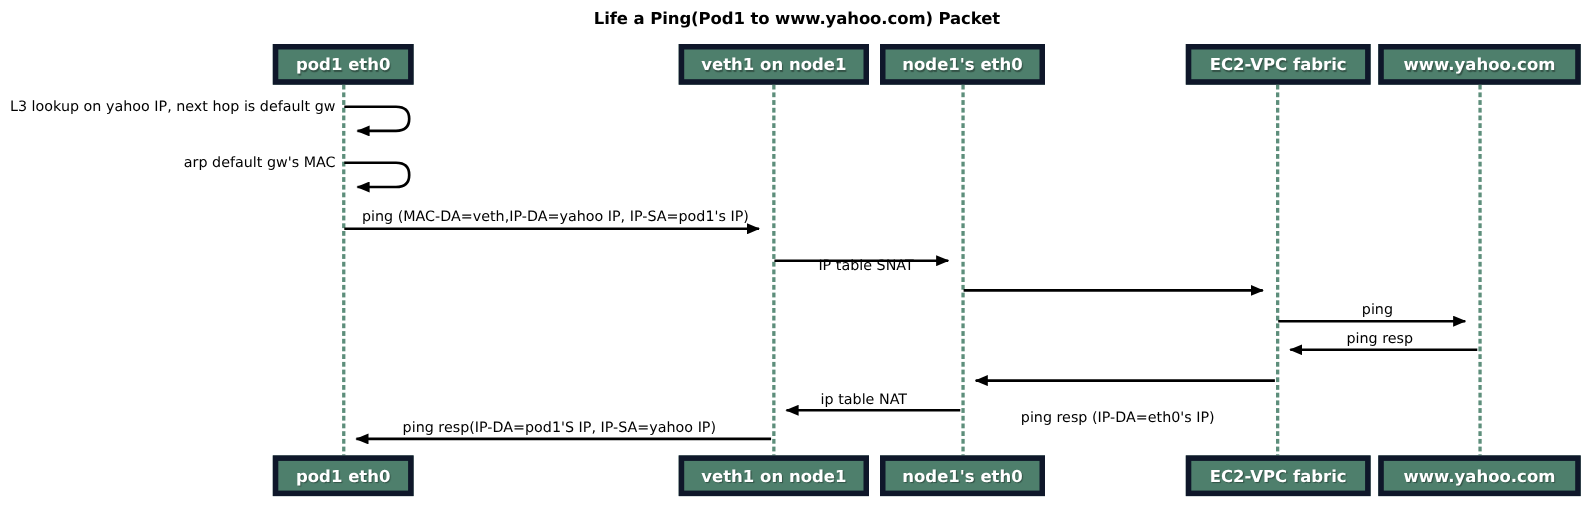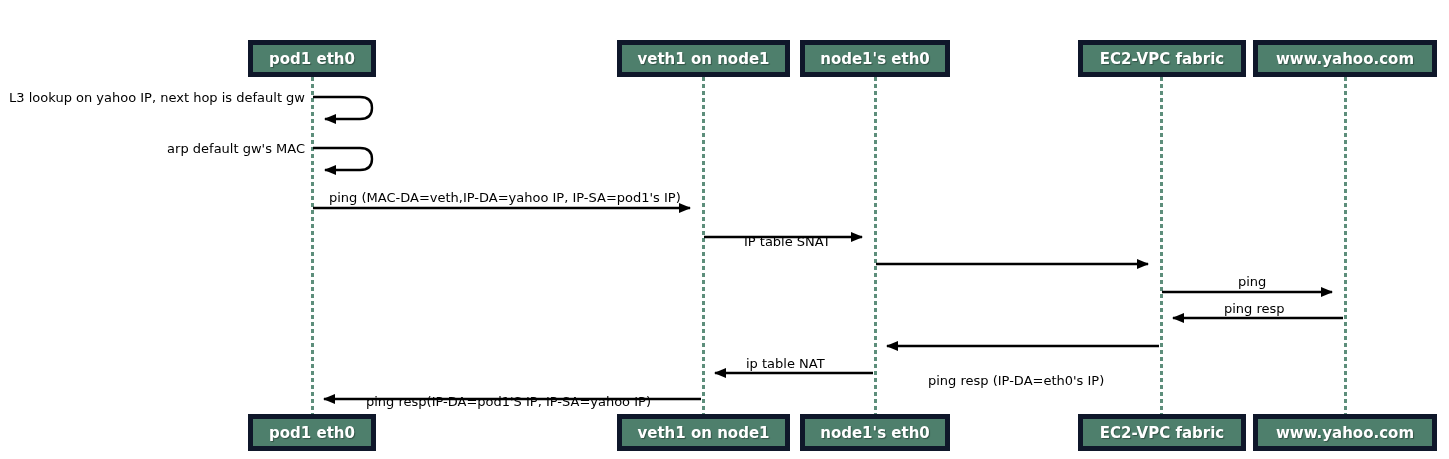--- a/index.html
+++ b/index.html
@@ -71,20 +71,21 @@
     width: 1449px;
     height: 459px;
     pointer-events: none;
   }
 </style>
 </head>
 <body>
 
 <div id="diagram-root">
 
+  <div id="title">Life a Ping(Pod1 to www.yahoo.com) Packet</div>
 
   <div class="participant-box" style="left:248px; top:40px; width:128px; height:37px;">
     <span>pod1 eth0</span>
   </div>
   <div class="participant-box" style="left:617px; top:40px; width:173px; height:37px;">
     <span>veth1 on node1</span>
   </div>
   <div class="participant-box" style="left:800px; top:40px; width:150px; height:37px;">
     <span>node1's eth0</span>
   </div>
@@ -162,21 +163,21 @@
 
 
   <div class="msg-label" style="left:1238px; top:274px;">ping</div>
 
   <div class="msg-label" style="left:1224px; top:301px;">ping resp</div>
 
   <div class="msg-label" style="left:928px; top:329px;margin-top:44px;">ping resp (IP-DA=eth0's IP)</div>
 
   <div class="msg-label" style="left:746px; top:356px;">ip table NAT</div>
 
-  <div class="msg-label" style="left:366px; top:394px;">ping resp(IP-DA=pod1'S IP, IP-SA=yahoo IP)</div>
+  <div class="msg-label" style="left:366px; top:382px;">ping resp(IP-DA=pod1'S IP, IP-SA=yahoo IP)</div>
 
   <div class="participant-box" style="left:248px; top:414px; width:128px; height:37px;">
     <span>pod1 eth0</span>
   </div>
   <div class="participant-box" style="left:617px; top:414px; width:173px; height:37px;">
     <span>veth1 on node1</span>
   </div>
   <div class="participant-box" style="left:800px; top:414px; width:150px; height:37px;">
     <span>node1's eth0</span>
   </div>

